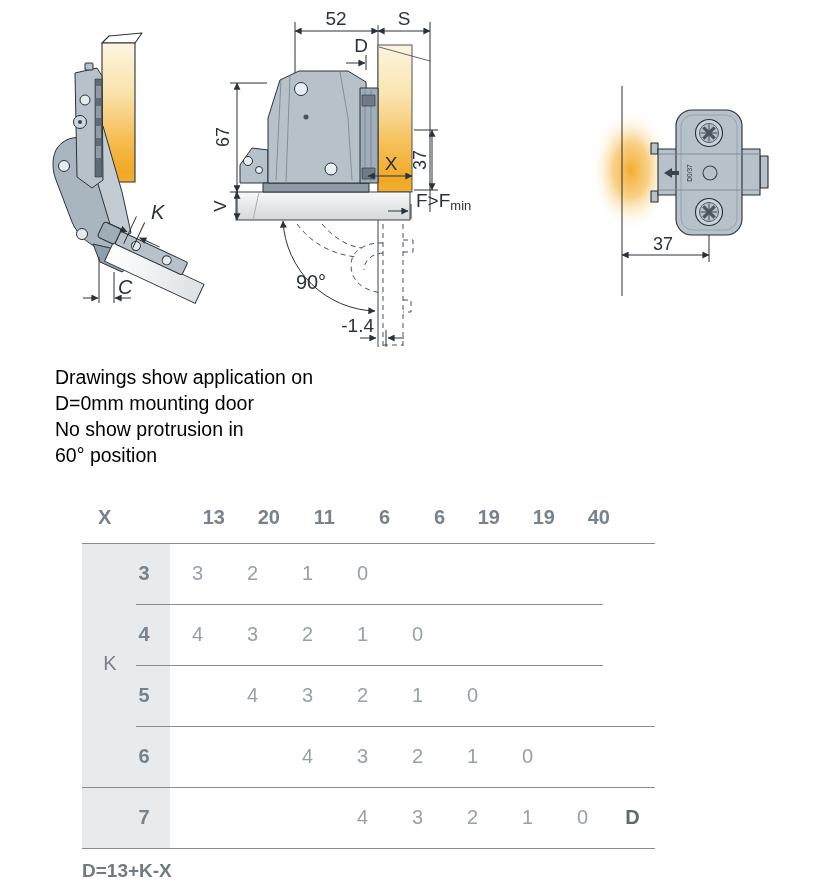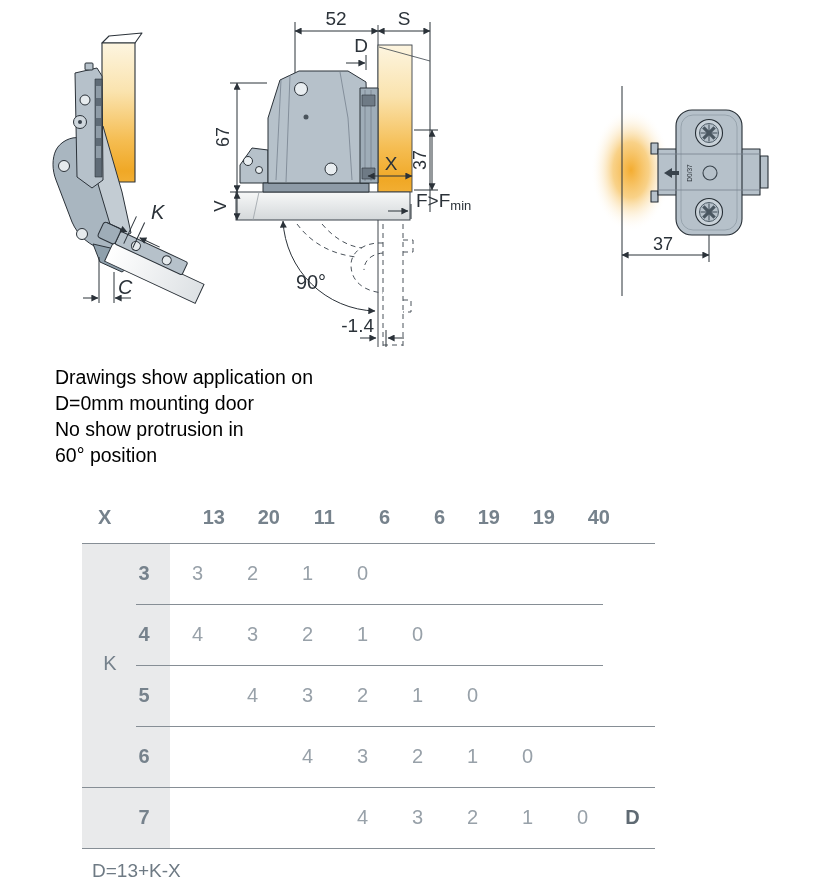--- a/index.html
+++ b/index.html
@@ -14,21 +14,21 @@
   .grow{display:grid;grid-template-columns:36px 52px repeat(8,55px) 45px;align-items:center;position:relative;}
   .ghead{height:51px;font-weight:bold;font-size:20px;}
   .ghead .corner{grid-column:1/3;justify-self:start;padding-left:16px;}
   .ghead .ch{text-align:right;}
   .drow{height:61px;font-size:20px;}
   .drow .rl{grid-column:2;text-align:center;font-weight:bold;color:#76828c;}
   .drow .cv{text-align:center;color:#98a1a9;}
   .drow .sx{grid-column:11;text-align:center;font-weight:bold;color:#5f6a73;}
   .klabel{position:absolute;left:10px;top:160px;width:36px;text-align:center;
           font-size:20px;color:#76828c;}
-  .formula{position:absolute;left:10px;top:368px;font-size:19px;font-weight:normal;color:#6e7a84;}
+  .formula{position:absolute;left:0;top:368px;font-size:19px;font-weight:bold;color:#6e7a84;}
 </style>
 </head>
 <body>
 
 <div class="page">
 
   <svg width="827" height="360" viewBox="0 0 827 360" style="position:absolute;left:0;top:0;">
     <defs>
       <marker id="mA" viewBox="0 0 10 10" refX="9.5" refY="5" markerWidth="9" markerHeight="7" orient="auto-start-reverse">
           <path d="M0,0 L10,5 L0,10 Z" fill="#2b3239"></path>

